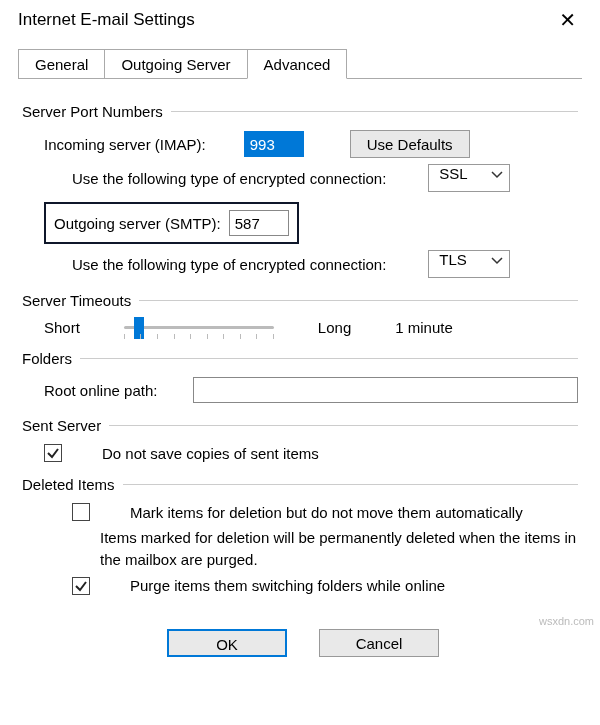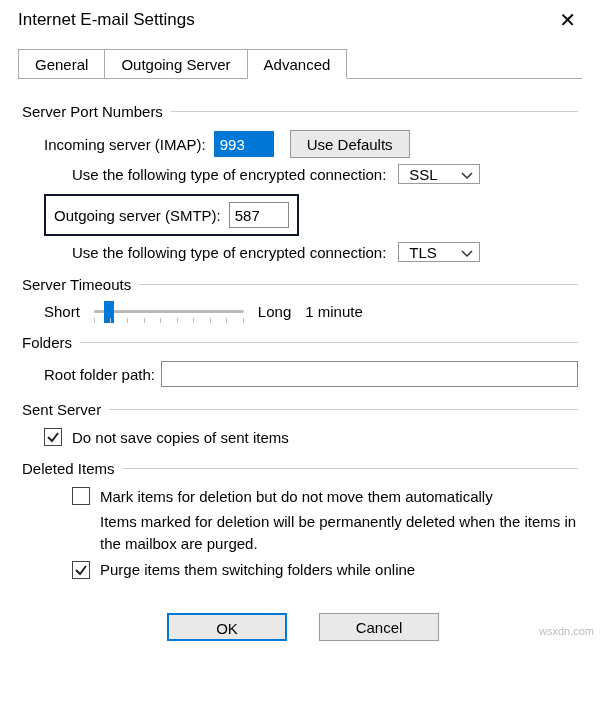--- a/index.html
+++ b/index.html
@@ -9,43 +9,43 @@
     .title { font-size: 17px; }
     .close-x { font-size: 20px; font-weight: 300; padding: 0 6px; cursor: default; }
     .tabs-bar { display: flex; border-bottom: 1px solid #aaa; padding-top: 8px; }
     .tab { padding: 6px 16px 5px 16px; border: 1px solid #aaa; border-bottom: none; margin-right: -1px; background: #fff; font-size: 15px; position: relative; top: 1px; }
     .tab.inactive { background: #fff; border-bottom: 1px solid #aaa; }
     .tab.active { border-bottom: 1px solid #fff; z-index: 2; }
     .content { font-size: 15px; padding: 10px 4px 10px 4px; }
     .group-title { display: flex; align-items: center; margin: 14px 0 10px 0; }
     .group-title span { white-space: nowrap; padding-right: 8px; }
     .group-title .line { flex: 1; height: 1px; background: #ccc; }
-    .row { display: flex; align-items: center; margin: 6px 0; }
+    .row { display: flex; align-items: center; margin: 6px 0; gap: 30px; }
     .indent1 { padding-left: 22px; }
     .indent2 { padding-left: 50px; }
     .label { margin-right: 8px; }
     input.port { width: 60px; height: 26px; border: 1px solid #888; font-size: 15px; padding: 2px 5px; }
     .btn { border: 1px solid #999; background: #e9e9e9; padding: 4px 16px; font-size: 15px; margin-left: 16px; height: 28px; }
-    .enc-select { display: flex; align-items: flex-end; border: 1px solid #999; height: 20px; padding: 0 6px 0 10px; margin-left: 12px; cursor: default; }
+    .enc-select { display: flex; align-items: flex-start; border: 1px solid #999; height: 28px; padding: 0 6px 0 10px; margin-left: 12px; cursor: default; }
     .enc-select .val { width: 44px; }
     .chev { margin-left: 8px; }
     .chev svg { width: 12px; height: 8px; }
     .red-box { border: 2px solid #0f172a; padding: 6px 8px; display: inline-flex; align-items: center; }
     .slider-track { width: 150px; height: 3px; background: #bbb; position: relative; margin: 0 14px; border-radius: 3px; }
     .slider-ticks { position: absolute; top: 8px; left: 0; right: 0; display: flex; justify-content: space-between; }
     .slider-ticks i { width: 1px; height: 5px; background: #bbb; display: block; }
     .slider-thumb { position: absolute; top: -9px; left: 10px; width: 10px; height: 22px; background: #0078d7; }
     .check { width: 18px; height: 18px; border: 1px solid #444; margin-right: 10px; display: inline-flex; align-items: center; justify-content: center; flex-shrink: 0; }
     .check svg { width: 14px; height: 14px; }
     .rootpath { flex: 1; height: 26px; border: 1px solid #888; margin-left: 6px; }
     .wrap-text { padding-left: 78px; line-height: 1.45; margin: 4px 0 6px 0; }
     .footer { display: flex; justify-content: center; gap: 16px; padding: 18px 10px 20px 0; }
     .footer .btn { width: 120px; padding: 5px 0; text-align: center; }
     .footer .btn.primary { border: 2px solid #0078d7; }
-    .watermark { position: absolute; right: 6px; bottom: 88px; font-size: 11px; color: #bbb; }
+    .watermark { position: absolute; right: 6px; bottom: 98px; font-size: 11px; color: #bbb; }
   </style>
 </head>
 <body>
 
 <div class="window">
   <div class="titlebar">
     <span class="title">Internet E-mail Settings</span>
     <span class="close-x">✕</span>
   </div>
 
@@ -118,21 +118,21 @@
       </div>
       <span>Long</span>
       <span style="margin-left:14px;">1 minute</span>
     </div>
 
     <div class="group-title">
       <span>Folders</span>
         <div class="line"></div>
     </div>
     <div class="row indent1">
-      <span>Root folder path:</span>
+      <span>Root online path:</span>
       <input class="rootpath" value="" style="">
     </div>
 
     <div class="group-title">
       <span>Sent Server</span>
         <div class="line"></div>
     </div>
     <div class="row indent1">
       <span class="check">
           <svg viewBox="0 0 14 14">

